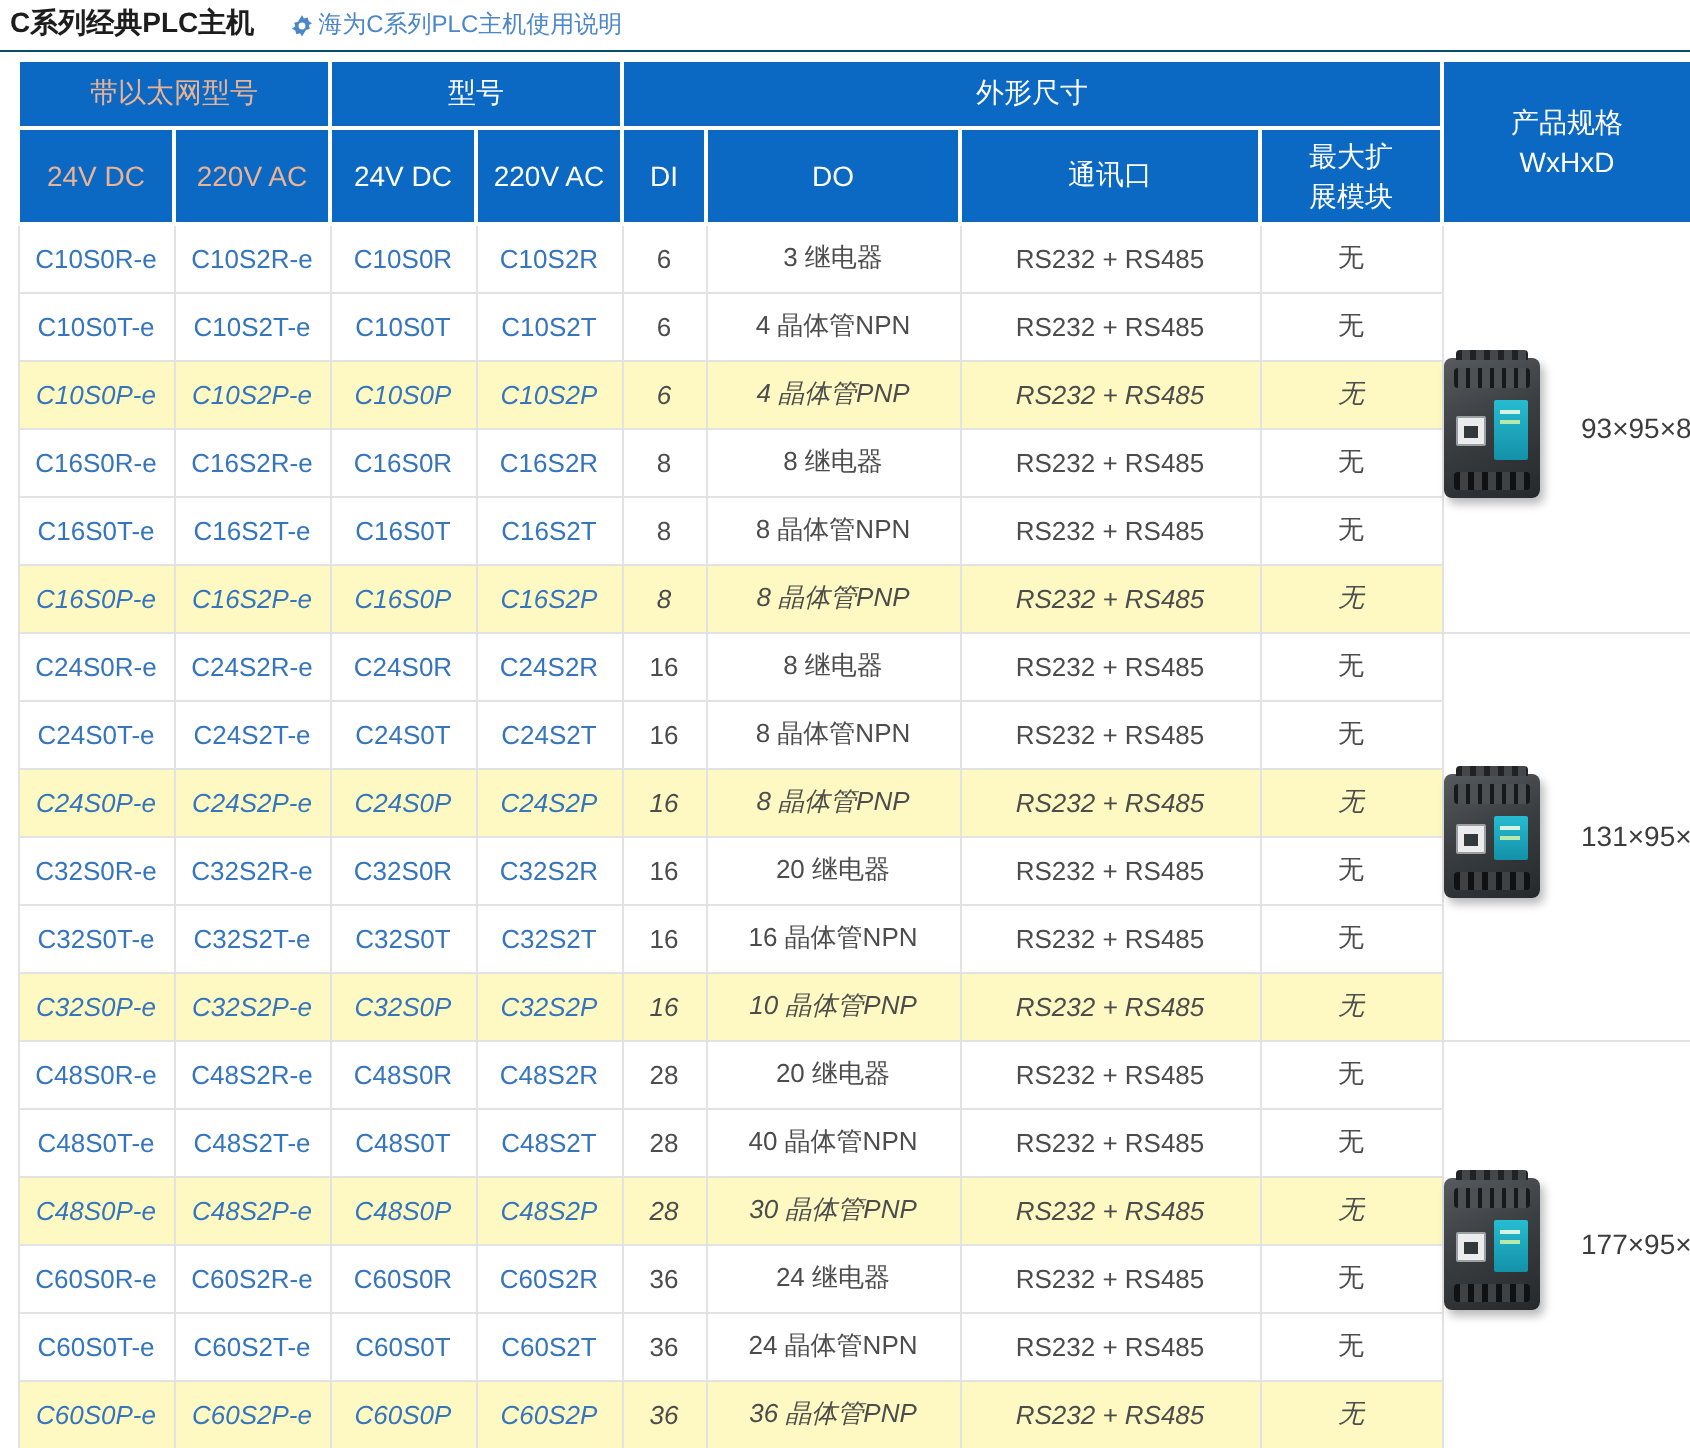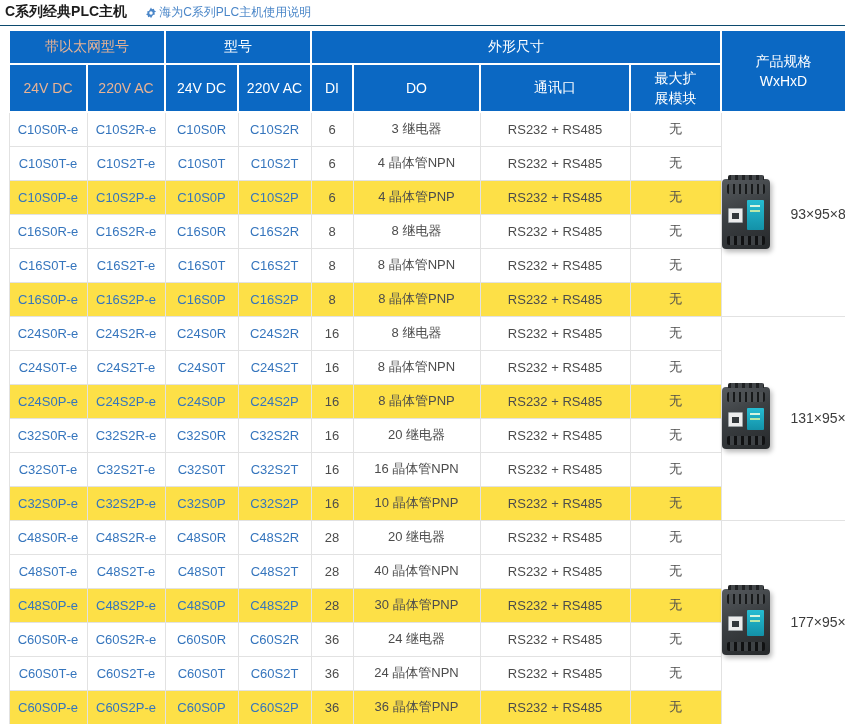--- a/index.html
+++ b/index.html
@@ -36,21 +36,21 @@
   thead tr.group-row th { height:34px; }
   thead tr.sub-row th { height:48px; }
   thead th.tan { color:#e9b394; }
   thead th .line { line-height:1.45; }
 
   tbody td {
     border:1px solid #e2e2e2; background-clip:padding-box;
     text-align:center; vertical-align:middle;
     font-size:13px; color:#4c4c4c; height:34px;
   }
-  tbody tr.shade td { background-color:#fde047; }
+  tbody tr.shade td { background-color:#fef9c3;font-style:italic; }
   tbody a.model { color:#3575bd; text-decoration:none; font-size:13px; }
   tbody td.img-cell { background:#fff !important; vertical-align:middle; }
   .img-cell .cellwrap { display:flex; flex-direction:row; align-items:center; gap:21px; }
   .dims { font-size:14px; color:#3c3c3c; }
 
   
   .plc {
     background:linear-gradient(155deg,#575b5f 0%,#3b3f42 45%,#26292b 100%);
     border-radius:4px; padding:5px 5px 4px 5px;
     display:flex; flex-direction:column; justify-content:space-between;

